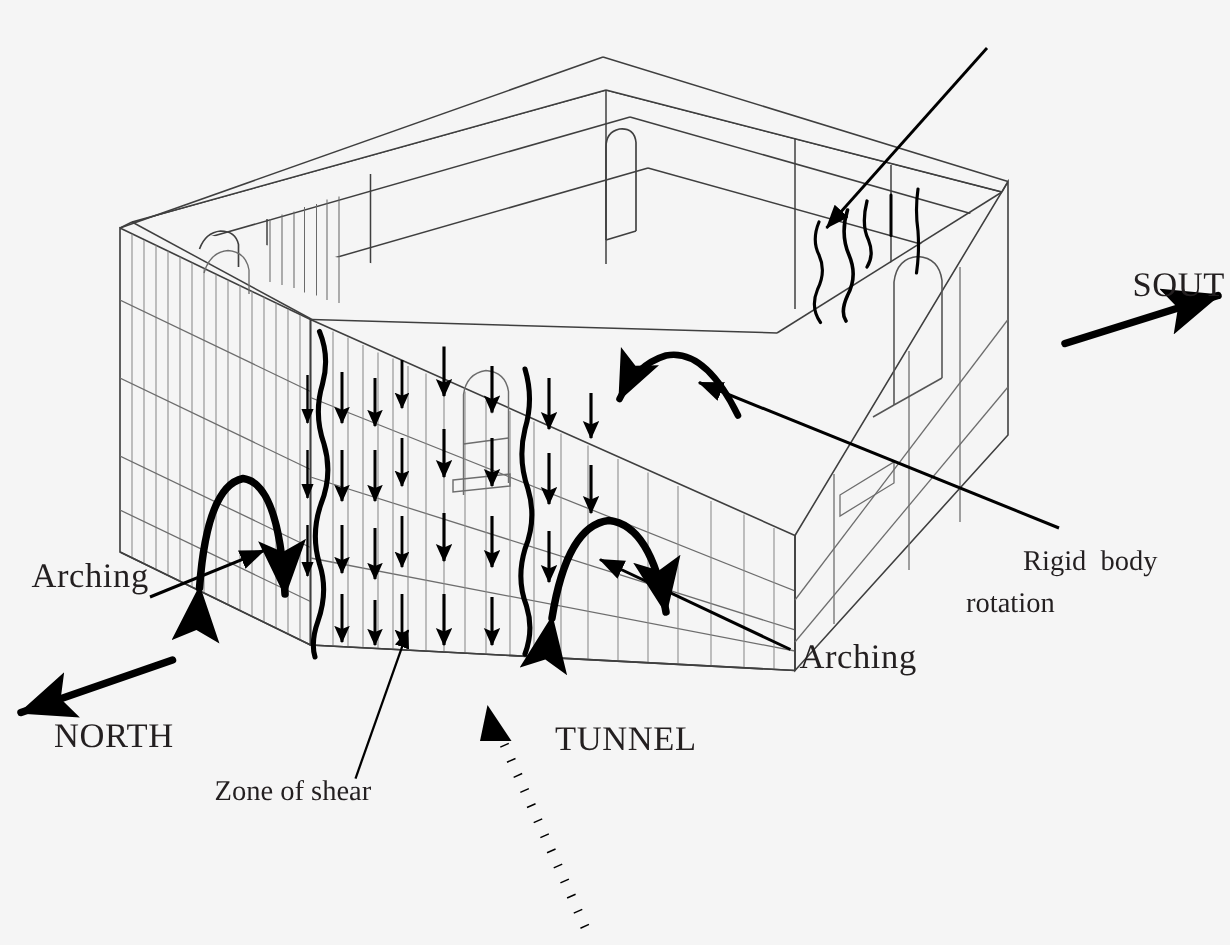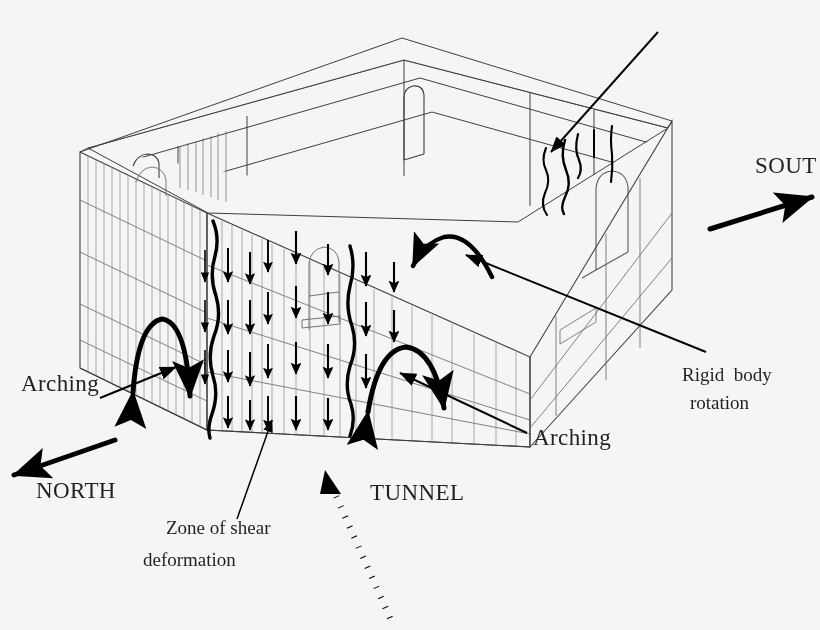--- a/index.html
+++ b/index.html
@@ -296,25 +296,24 @@
     <path d="M390,618 L336,496" fill="none" stroke="#000" stroke-width="6.2" stroke-linecap="butt" stroke-dasharray="1 10"></path>
     <polygon points="325,470 341,494 320,494" fill="#000"></polygon>
   </g>
 
 </svg>
 
 <div class="lbl big" style="left:21px;top:370px;">Arching</div>
 
 <div class="lbl big" style="left:24px;top:477px;margin-left:12px;">NORTH</div>
 
-<div class="lbl big" style="left:755px;top:152px;">SOUT</div>
+<div class="lbl big" style="left:755px;top:176px;">SOUT</div>
 
 <div class="lbl big" style="left:533px;top:424px;">Arching</div>
 
 <div class="lbl big" style="left:370px;top:479px;text-align:center;">TUNNEL</div>
 
-<div class="lbl two" style="left:143px;top:517px;margin-left:23px;">Zone of shear</div>
-<div class="lbl two" style="left:143px;top:549px;">deformation</div>
+<div class="lbl two" style="left:143px;top:517px;">Zone of shear</div>
 
 <div class="lbl two" style="left:682px;top:364px;">Rigid  body</div>
-<div class="lbl two" style="left:690px;top:392px;">rotation</div>
+<div class="lbl two" style="left:644px;top:392px;">rotation</div>
 
 </div>
 
 </body></html>

